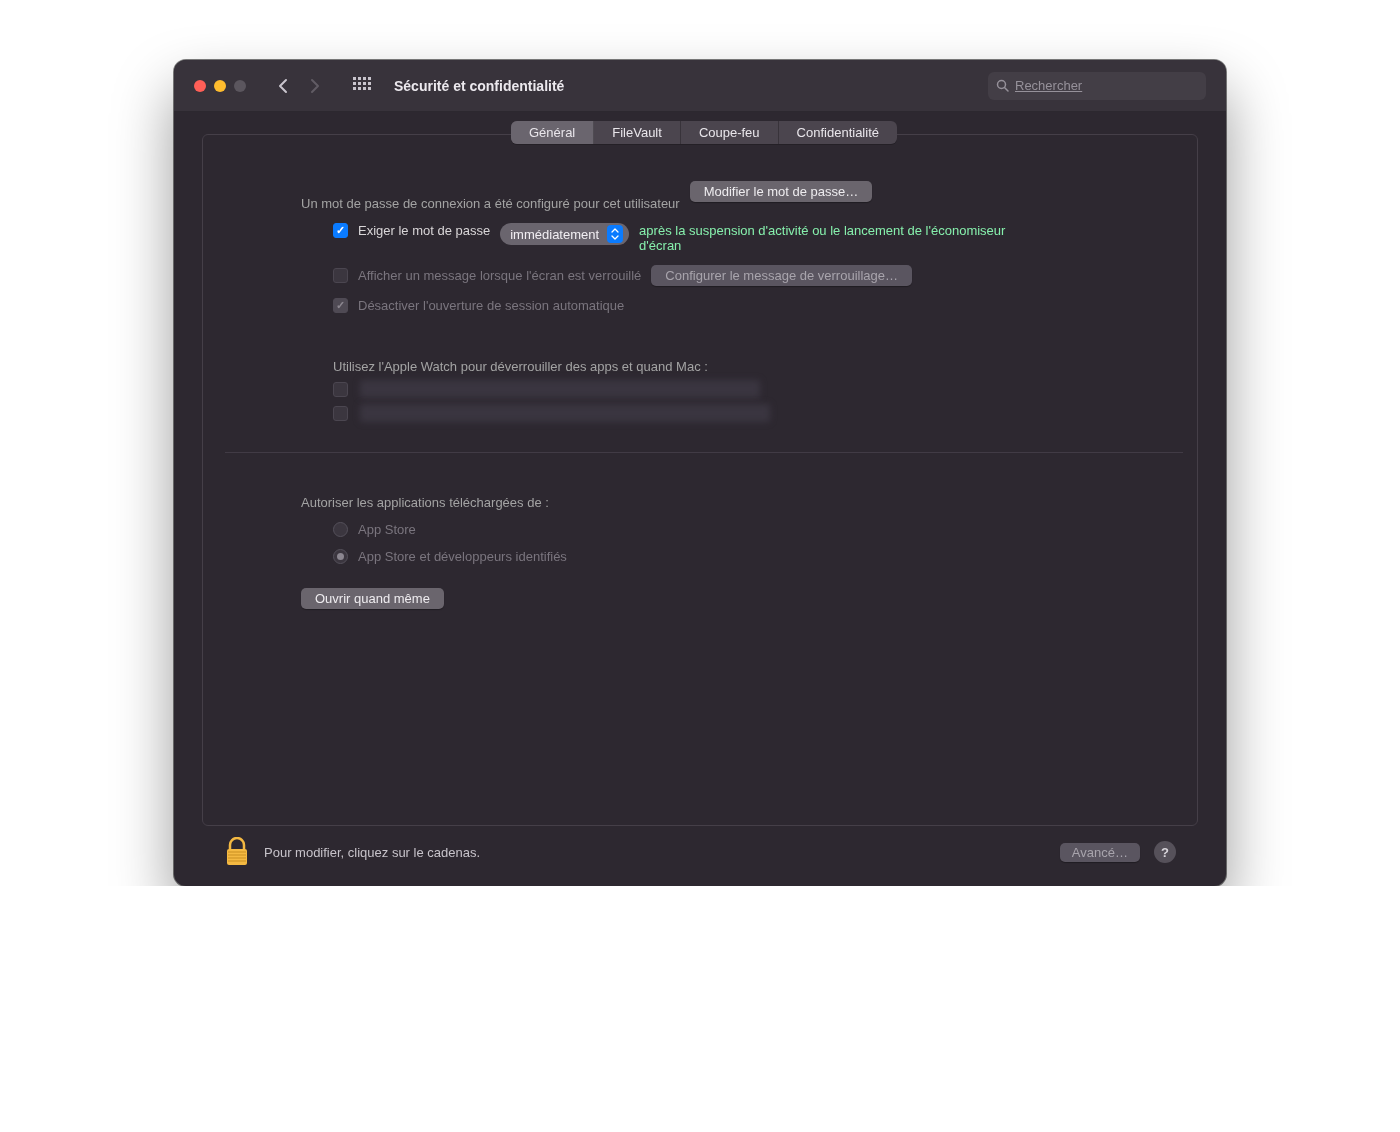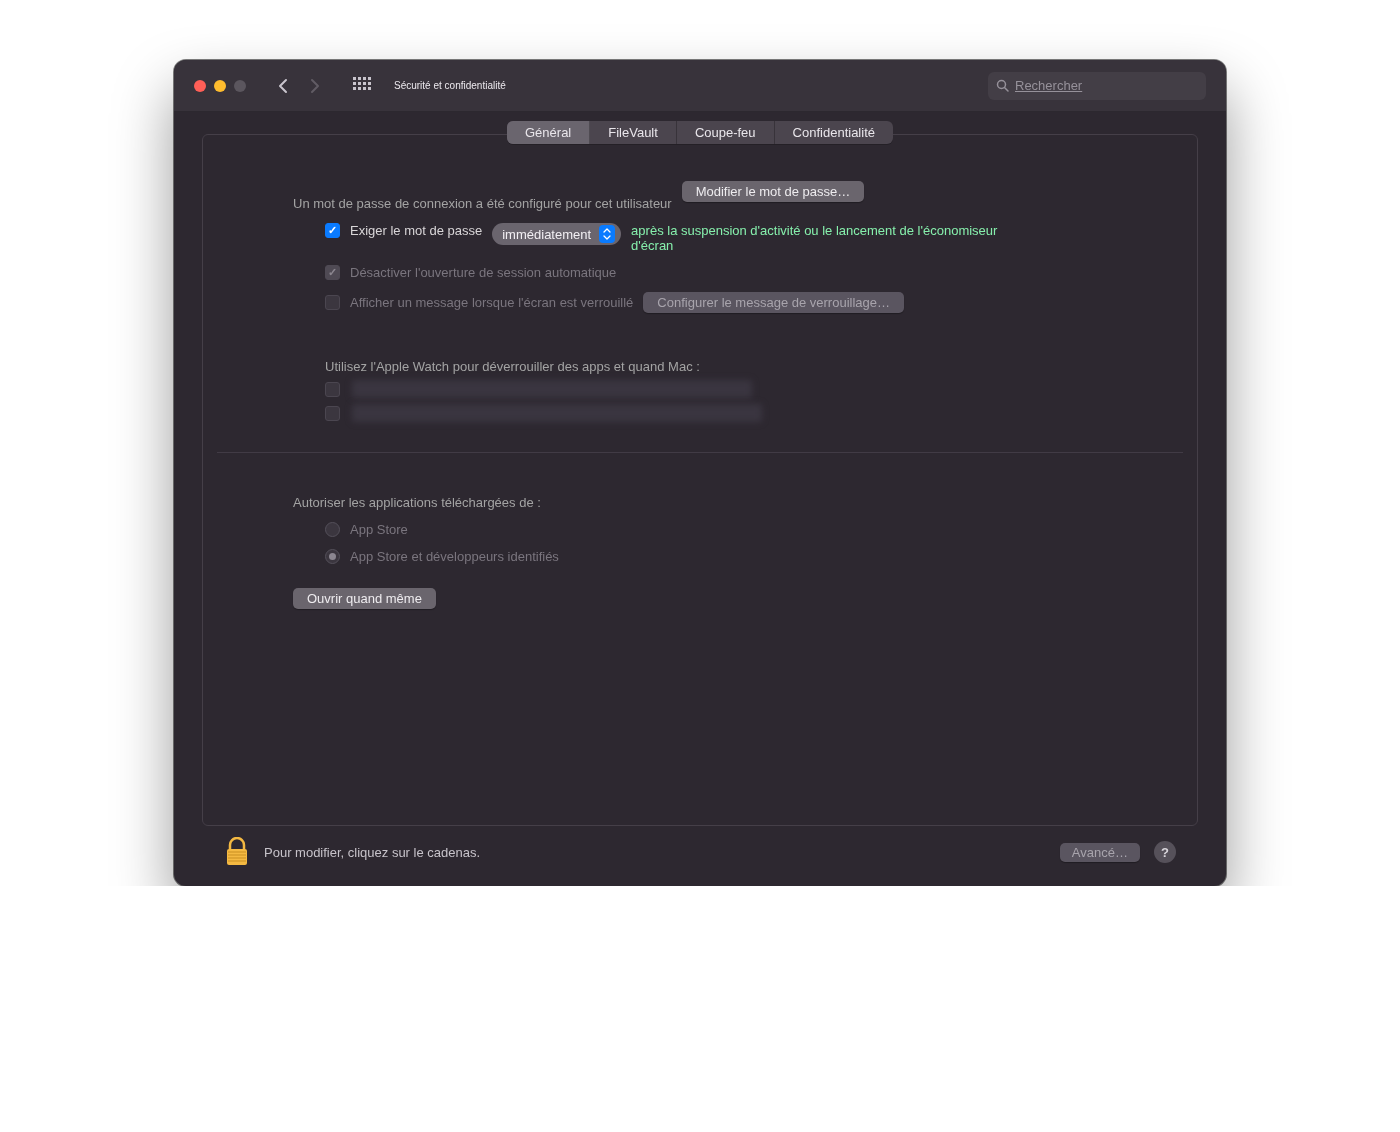--- a/index.html
+++ b/index.html
@@ -39,42 +39,42 @@
   .tl.gray { background: #5b565e; }
   .nav-arrows { display: flex; gap: 2px; align-items: center; margin-right: 12px;}
   .nav-btn {
     width: 28px; height: 28px;
     display:flex; align-items:center; justify-content:center;
     color:#a7a3aa;
     border-radius: 6px;
   }
   .nav-btn.dim { color: #615c64; }
   .grid-btn { width: 28px; height:28px; margin-right: 10px; display:flex; align-items:center; justify-content:center;}
-  .title-text { font-size: 10px; font-weight: 400; color: #ece9ee; flex: 1; }
+  .title-text { font-size: 14px; font-weight: 700; color: #ece9ee; flex: 1; }
   .search {
     width: 218px; height: 28px;
     background: #433e46; border-radius: 6px;
     display:flex; align-items:center; padding: 0 8px; gap:6px;
     color:#96919a;
     text-decoration:underline;
   }
   .search input {
     background: transparent; border:none; outline:none;
     color:#d9d6d8; font-size:13px; flex:1;
   }
   .search input::placeholder{ color:#96919a; }
 
   
   .content { flex:1; padding: 22px 28px 8px 28px; display:flex; flex-direction:column;}
   .panel {
     flex:1;
     border: 1px solid #453f48;
     border-radius: 6px;
     background: #2d2830;
-    padding: 0 0 18px 0;
+    padding: 0 0 18px 8px;
     position:relative;
     display:flex; flex-direction:column;
   }
   .tabs-wrap { display:flex; justify-content:center; margin-top:-14px; }
   .tabs {
     display:flex;
     background:#4b454e;
     border-radius:6px;
     overflow:hidden;
     box-shadow: 0 1px 0 rgba(0,0,0,0.2);
@@ -247,28 +247,28 @@
             <span class="caret">
               <svg width="8" height="12" viewBox="0 0 8 12">
                   <path d="M1 4 L4 1 L7 4 M1 8 L4 11 L7 8" stroke="#fff" stroke-width="1.3" fill="none" stroke-linecap="round" stroke-linejoin="round"></path>
                 </svg>
             </span>
           </span>
           <span class="wrap-text" style="max-width:370px;">après la suspension d'activité ou le lancement de l'économiseur d'écran</span>
         </div>
 
         <div class="row indent">
-          <span class="checkbox disabled checked"></span>
-          <span class="muted">Désactiver l'ouverture de session automatique</span>
-        </div>
-
-        <div class="row indent">
           <span class="checkbox disabled"></span>
           <span class="muted">Afficher un message lorsque l'écran est verrouillé</span>
           <button class="btn dim">Configurer le message de verrouillage…</button>
+        </div>
+
+        <div class="row indent">
+          <span class="checkbox disabled checked"></span>
+          <span class="muted">Désactiver l'ouverture de session automatique</span>
         </div>
 
         <div style="margin-top:22px;">
           <div class="row indent" style="margin-bottom:6px;">
             <span class="label">Utilisez l'Apple Watch pour déverrouiller des apps et quand Mac :</span>
           </div>
           <div class="watch-item">
             <span class="checkbox disabled"></span>
             <div class="blur-bar"></div>
           </div>

